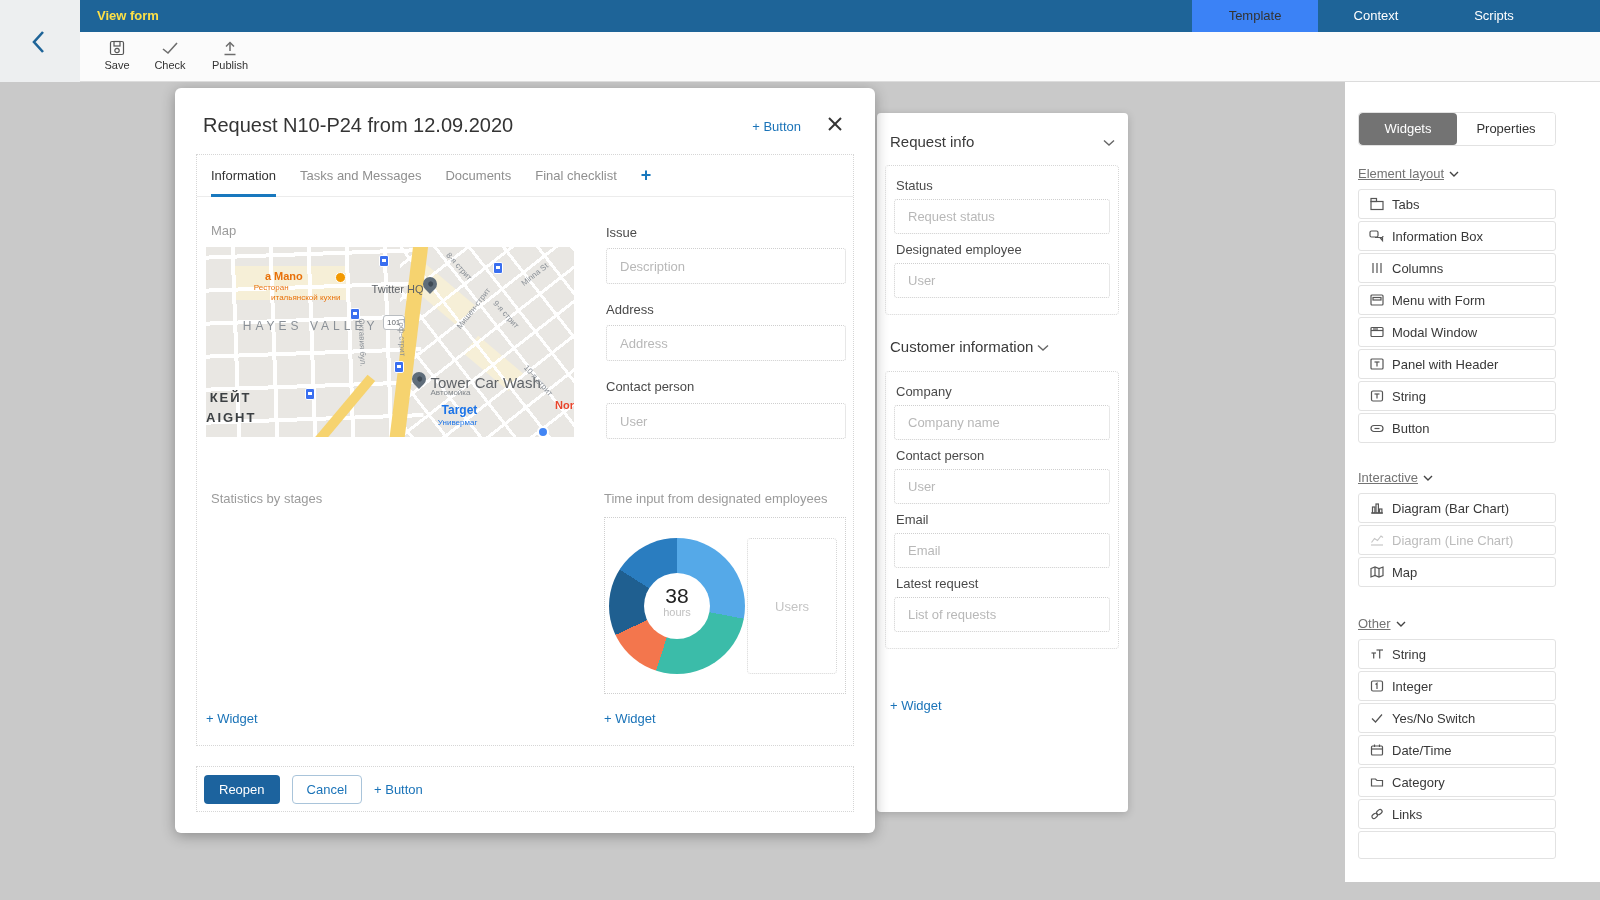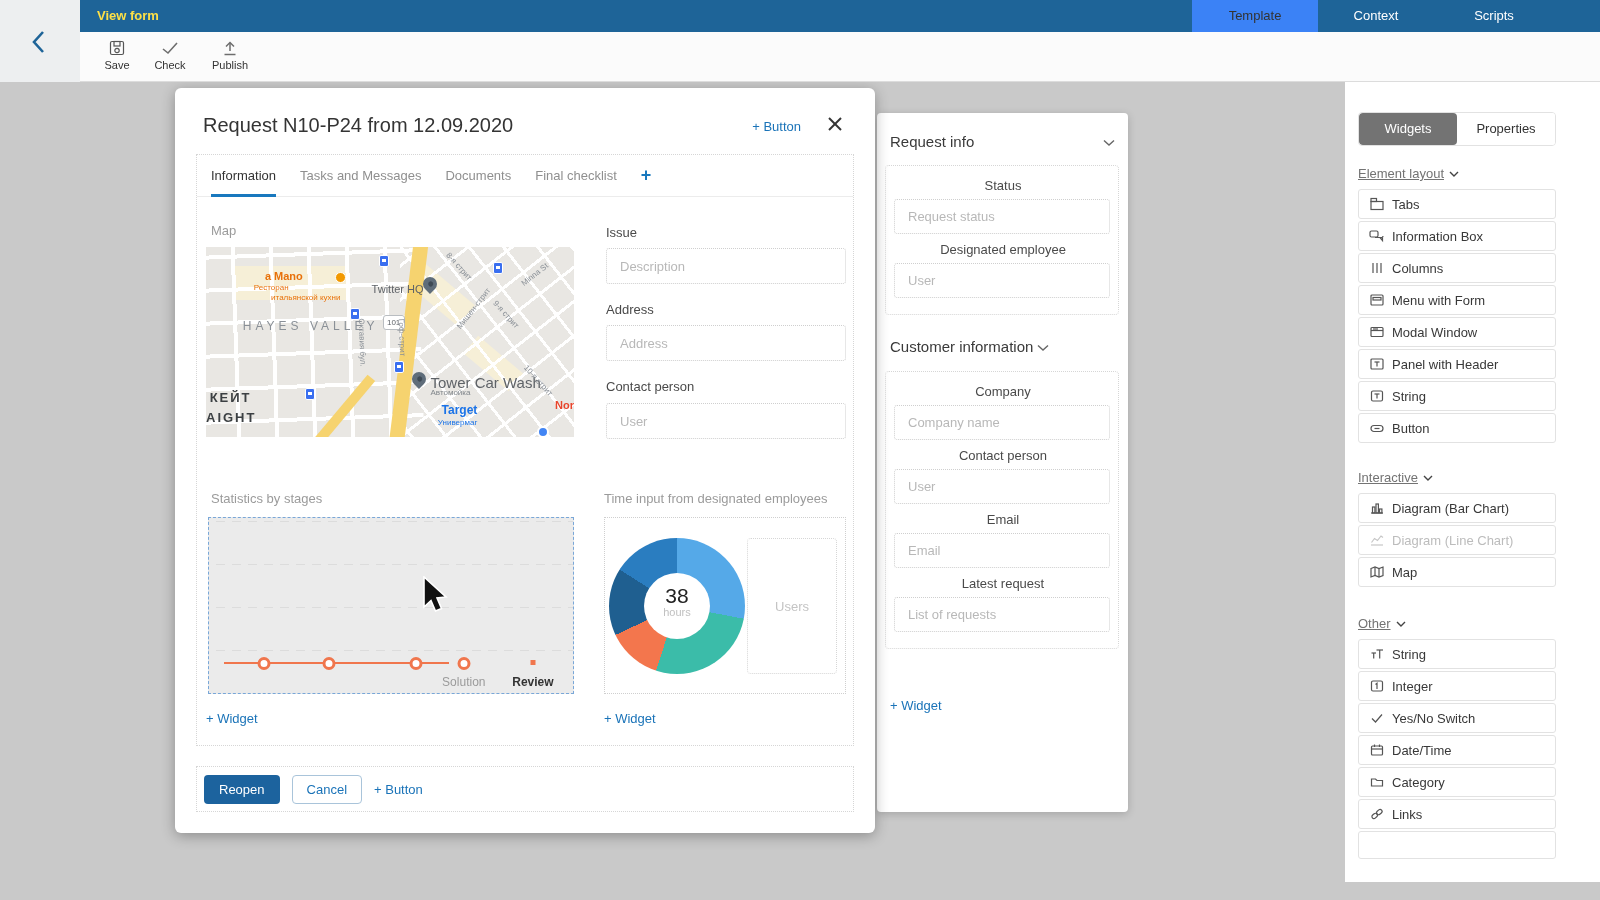--- a/index.html
+++ b/index.html
@@ -115,21 +115,21 @@
   .btn-primary { background:#1c639e; color:#fff; font-size:13px; border:none; border-radius:4px;
     padding:7px 15px; cursor:pointer; }
   .btn-secondary { background:#fff; color:#1a73b8; font-size:13px; border:1px solid #a9c4da;
     border-radius:4px; padding:6px 14px; cursor:pointer; }
 
   
   .info-card { left:877px; top:113px; width:251px; height:699px; background:#fff;
     border-radius:4px; box-shadow:0 2px 8px rgba(0,0,0,.18); z-index:4; }
   .panel-head { position:absolute; left:13px; font-size:15px; color:#3a3a3a; display:flex; gap:4px; align-items:center; }
   .grp { position:absolute; left:8px; width:234px; border:1px dotted #d6d6d6; border-radius:4px; padding:8px; }
-  .grp .f-label { margin:4px 0 6px 2px;text-align:center; }
+  .grp .f-label { margin:4px 0 6px 2px; }
   .grp .ph-input { height:35px; margin-bottom:8px; }
 
   
   .sidebar { left:1345px; top:82px; width:255px; height:800px; background:#fff; z-index:10; }
   .sb-tabs { position:absolute; left:13px; top:30px; width:198px; height:34px;
     border:1px solid #e2e2e2; border-radius:4px; display:flex; overflow:hidden; }
   .sb-tab { flex:1; text-align:center; line-height:32px; font-size:13px; color:#333; cursor:pointer; background:#fff; }
   .sb-tab.active { background:#737373; color:#fff; border-radius:4px; }
   .sb-sec { position:absolute; left:13px; font-size:13px; color:#737373; display:flex; align-items:center; gap:5px;text-decoration:underline; }
   .rows { position:absolute; left:13px; width:198px; }
@@ -260,36 +260,20 @@
       <div class="transit" style="left:47%;top:4%;"></div>
       <div class="transit" style="left:39%;top:32%;"></div>
       <div class="transit" style="left:27%;top:74%;"></div>
       <div class="transit" style="left:51%;top:60%;"></div>
       <div class="transit" style="left:78%;top:8%;"></div>
       <div class="m-dot" style="left:90%;top:94%;"></div>
     </div>
 
     <div class="abs w-label" style="left:14px;top:336px;">Statistics by stages</div>
 
-    <div class="stats-box">
-      <div class="stage-line"></div>
-      <div></div>
-      <div class="cursor-arrow">
-        <svg width="36" height="40">
-            <polygon points="3,1 3,31 10,24.5 14.5,35 20.5,32.5 16,22 25,21" fill="#111" stroke="#fff" stroke-width="1.6"></polygon>
-          </svg>
-      </div>
-    <div class="stage-marker" style="left: 15%;"></div>
-        <div class="stage-marker" style="left: 33%;"></div>
-        <div class="stage-marker" style="left: 57%;"></div>
-        <div class="stage-marker" style="left: 70%;"></div>
-        <div class="stage-dot" style="left: 89%;"></div>
-        <div class="stage-lbl" style="left: 70%;">Solution</div>
-        <div class="stage-lbl dark" style="left: 89%;">Review</div>
-      </div>
 
     <div class="add-widget" style="left:9px;top:556px;">+ Widget</div>
 
     <div class="abs f-label" style="left:409px;top:70px;">Issue</div>
     <div class="abs ph-input" style="left:409px;top:93px;width:240px;height:36px;">Description</div>
 
     <div class="abs f-label" style="left:409px;top:147px;">Address</div>
     <div class="abs ph-input" style="left:409px;top:170px;width:240px;height:36px;">Address</div>
 
     <div class="abs f-label" style="left:409px;top:224px;">Contact person</div>

